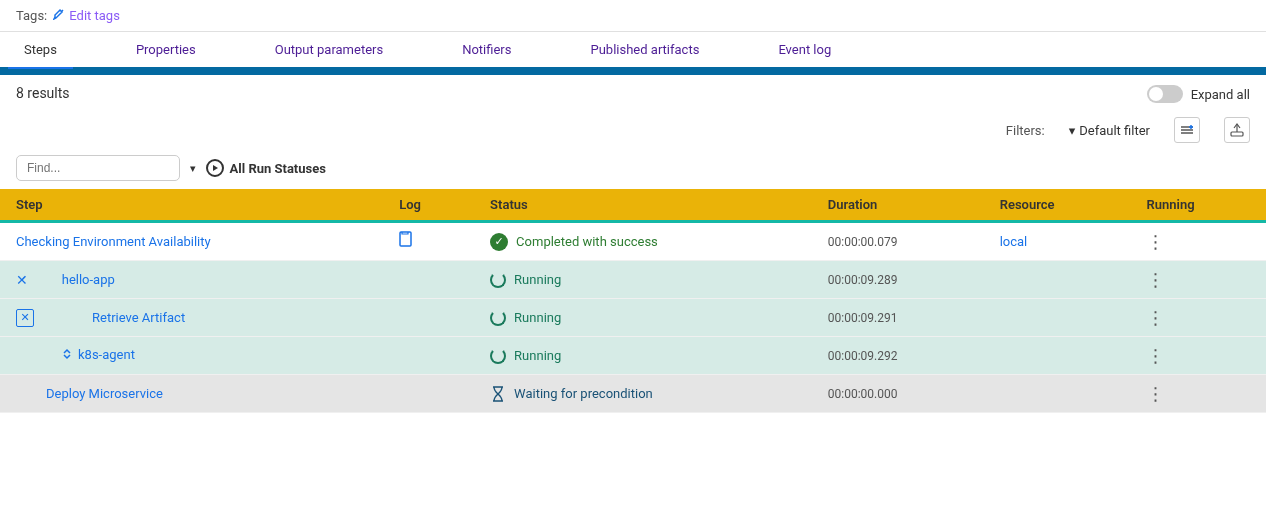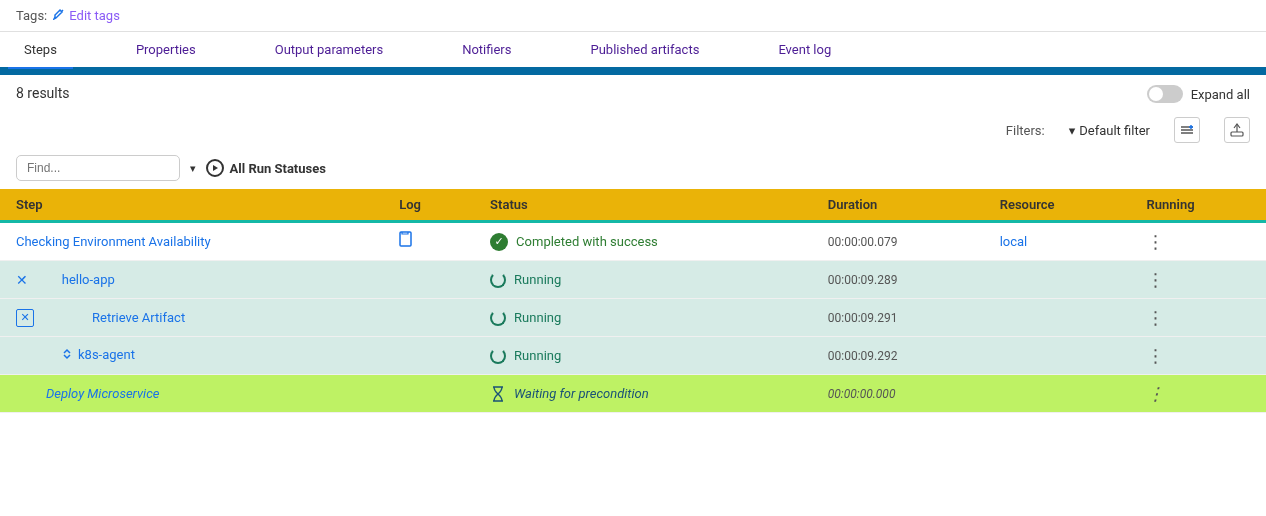--- a/index.html
+++ b/index.html
@@ -157,21 +157,21 @@
       color: #333;
     }
     td {
       padding: 8px 16px;
       font-size: 13px;
       border-bottom: 1px solid #f0f0f0;
     }
 
     .row-normal { background: #fff; }
     .row-running { background: #d6ebe6; }
-    .row-waiting { background: #bef264; font-style: italic; }
+    .row-waiting { background: #e5e5e5; }
 
     .step-link { color: #1a73e8; cursor: pointer; }
     .step-indent-1 { padding-left: 30px; }
     .step-indent-2 { padding-left: 50px; }
 
     .status-cell {
       display: flex;
       align-items: center;
       gap: 8px;
     }

